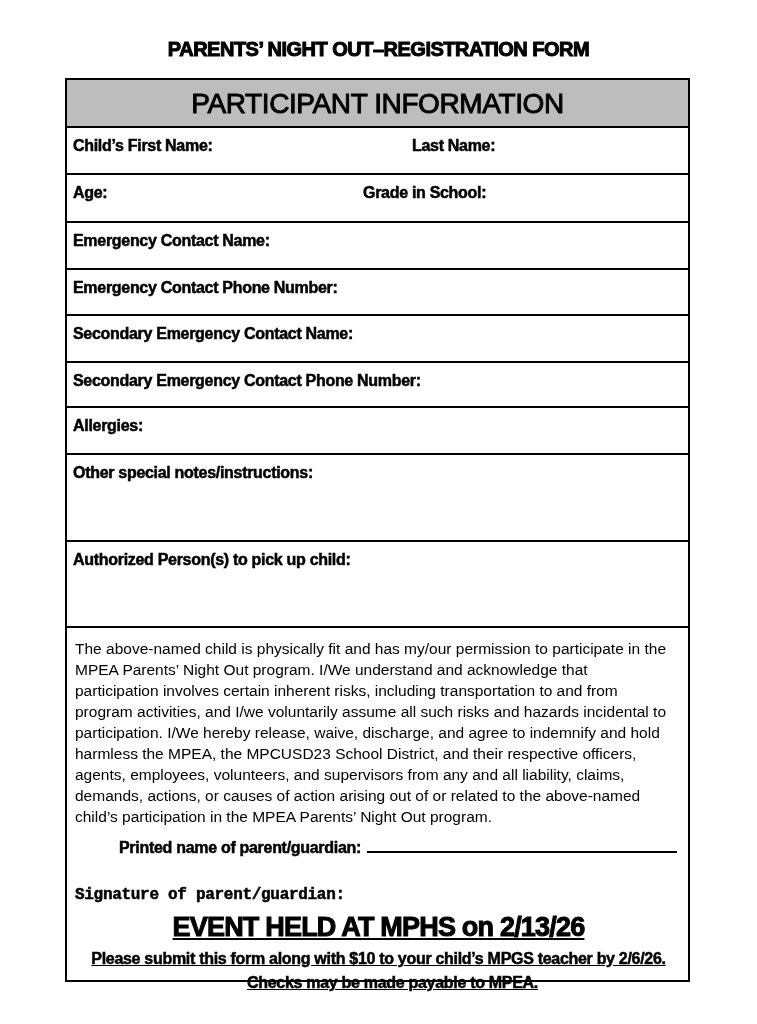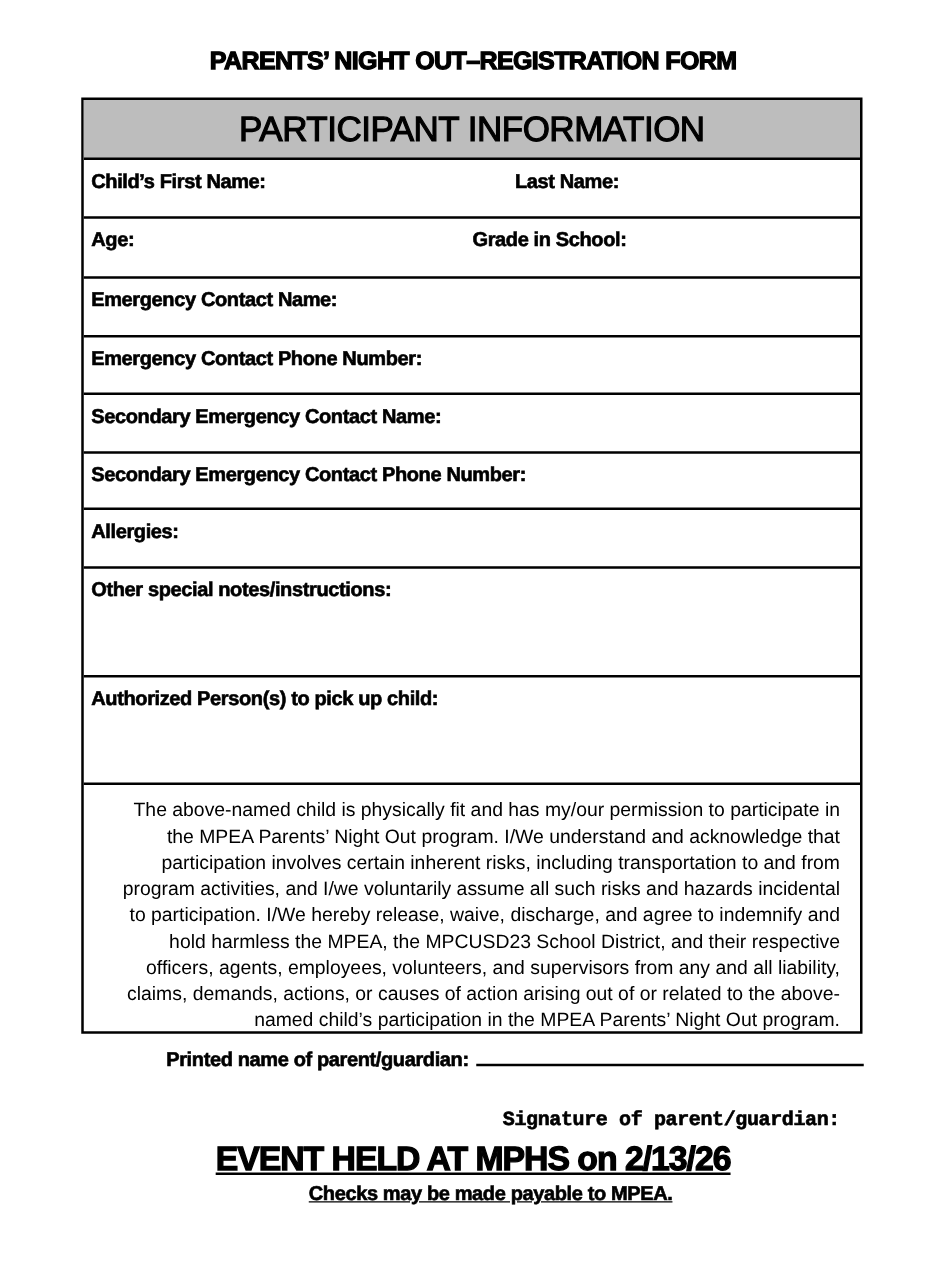--- a/index.html
+++ b/index.html
@@ -54,23 +54,22 @@
     left: 6px;
     font-size: 16px;
     font-weight: bold;
     -webkit-text-stroke: 0.5px #000;
     letter-spacing: -0.3px;
     white-space: nowrap;
   }
   .lbl2 { left: auto; }
   .release {
     position: relative;
-    height: 197px;
-    padding: 10px 16px 0 22px;
-    text-align: right;
+    height: 352px;
+    padding: 10px 16px 0 8px;
   }
   .release-text {
     font-size: 15.5px;
     line-height: 21px;
     letter-spacing: 0;
     font-weight: normal;
     -webkit-text-stroke: 0;
     max-width: 600px;
   }
   .printed-line {
@@ -138,21 +137,21 @@
 
     <div class="section-header">PARTICIPANT INFORMATION</div>
 
     <div class="row" style="height:47px">
       <span class="lbl">Child’s First Name:</span>
       <span class="lbl lbl2" style="left:345px">Last Name:</span>
     </div>
 
     <div class="row" style="height:48px">
       <span class="lbl">Age:</span>
-      <span class="lbl lbl2" style="left:311px">Grade in School:</span>
+      <span class="lbl lbl2" style="left:296px">Grade in School:</span>
     </div>
 
     <div class="row" style="height:47px">
       <span class="lbl">Emergency Contact Name:</span>
     </div>
 
     <div class="row" style="height:46px">
       <span class="lbl">Emergency Contact Phone Number:</span>
     </div>
 
@@ -183,16 +182,17 @@
       </div>
       <div class="signature-line">
         <span class="lbl" style="position:static">Signature of parent/guardian:</span>
       </div>
     </div>
 
   </div>
 
   <div class="footer">
     <div class="event-line">EVENT HELD AT MPHS on 2/13/26</div>
+    <div class="submit-line">Please submit this form along with $10 to your child’s MPGS teacher by 2/6/26.</div>
     <div class="checks-line">Checks may be made payable to MPEA.</div>
   </div>
 
 </div>
 
 </body></html>

